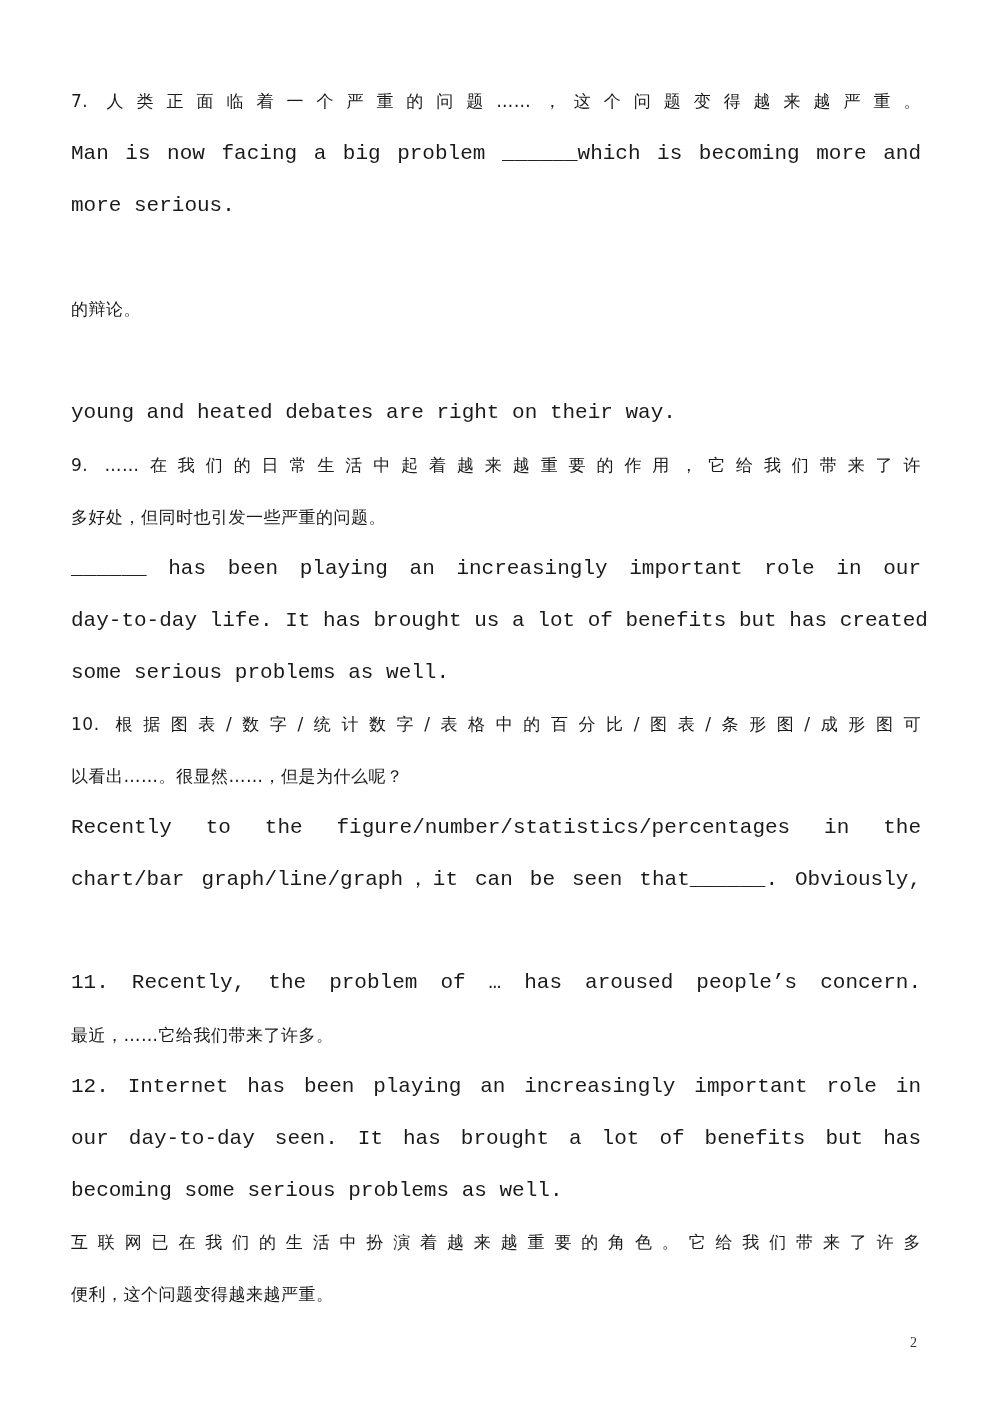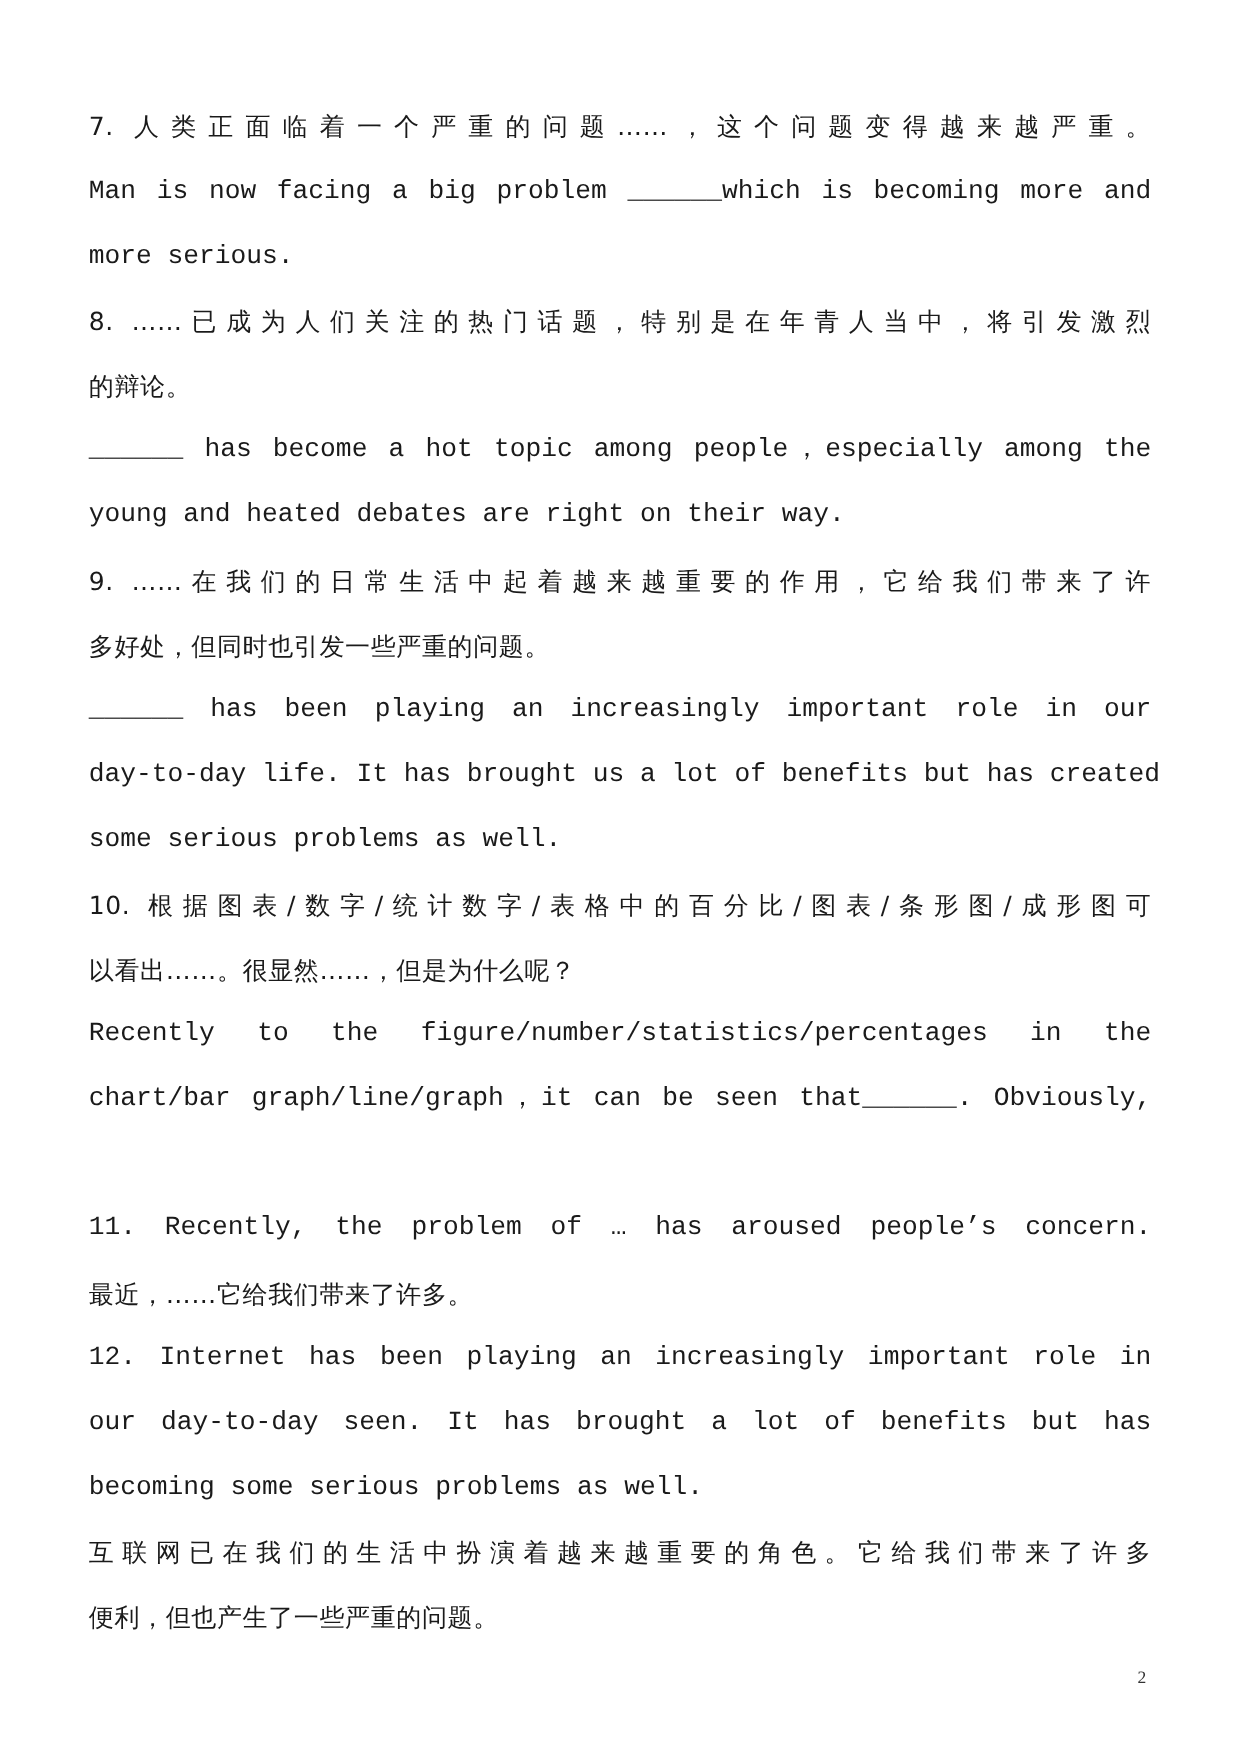--- a/index.html
+++ b/index.html
@@ -5,54 +5,52 @@
   html, body { margin: 0; padding: 0; background: #ffffff; }
   body { width: 991px; height: 1402px; position: relative; overflow: hidden; }
   .page { position: absolute; left: 0; top: 0; width: 991px; height: 1402px; background: #fff; }
   .line {
     position: absolute; left: 71px; width: 850px;
     font-family: Liberation Mono, monospace;
     font-size: 21px; color: #1a1a1a; white-space: nowrap;
     line-height: 30px; height: 30px;
   }
   .line.justify { text-align: justify; text-align-last: justify; }
-  .line.cn { font-family: "DejaVu Sans", sans-serif; font-size: 20px; letter-spacing: 0.5px; }
+  .line.cn { font-family: "DejaVu Sans", sans-serif; font-size: 17px; letter-spacing: 0.5px; }
   .page-number {
     position: absolute; left: 910px; top: 1335px;
     font-family: "Liberation Serif", serif; font-size: 14px; color: #333;
   }
 </style>
 </head>
 <body>
 
 <div class="page">
 
   <div class="line cn justify" style="top:86px">7. 人类正面临着一个严重的问题……，这个问题变得越来越严重。</div>
   <div class="line justify" style="top:139px">Man is now facing a big problem ______which is becoming more and</div>
   <div class="line" style="top:191px">more serious.</div>
 
-  <div class="line cn justify" style="top:242px">8. ……已成为人们关注的热门话题，特别是在年青人当中，将引发激烈</div>
   <div class="line cn" style="top:294px">的辩论。</div>
-  <div class="line justify" style="top:346px">______ has become a hot topic among  people，especially among the</div>
   <div class="line" style="top:398px">young and heated debates are right on their way.</div>
 
   <div class="line cn justify" style="top:450px">9. ……在我们的日常生活中起着越来越重要的作用，它给我们带来了许</div>
   <div class="line cn" style="top:502px">多好处，但同时也引发一些严重的问题。</div>
   <div class="line justify" style="top:554px">______ has been  playing an increasingly important role in our</div>
   <div class="line justify" style="top:606px">day-to-day life. It has brought us  a lot of benefits but has created</div>
   <div class="line" style="top:658px">some serious problems as well.</div>
 
   <div class="line cn justify" style="top:709px">10. 根据图表/数字/统计数字/表格中的百分比/图表/条形图/成形图可</div>
   <div class="line cn" style="top:761px">以看出……。很显然……，但是为什么呢？</div>
   <div class="line justify" style="top:813px">Recently to the figure/number/statistics/percentages in the</div>
   <div class="line justify" style="top:865px">chart/bar graph/line/graph，it can  be seen that______. Obviously,</div>
 
   <div class="line justify" style="top:968px">11. Recently, the  problem of … has aroused people’s concern.</div>
   <div class="line cn" style="top:1020px">最近，……它给我们带来了许多。</div>
 
   <div class="line justify" style="top:1072px">12. Internet has been playing an increasingly important  role in</div>
   <div class="line justify" style="top:1124px">our day-to-day seen. It has brought a lot of benefits but has</div>
   <div class="line" style="top:1176px">becoming  some serious problems as  well.</div>
   <div class="line cn justify" style="top:1227px">互联网已在我们的生活中扮演着越来越重要的角色。它给我们带来了许多</div>
-  <div class="line cn" style="top:1279px">便利，但也产生了一些严重的问题。</div>
+  <div class="line cn" style="top:1279px">便利，这个问题变得越来越严重。</div>
 
   <div class="page-number">2</div>
 </div>
 
 </body></html>

